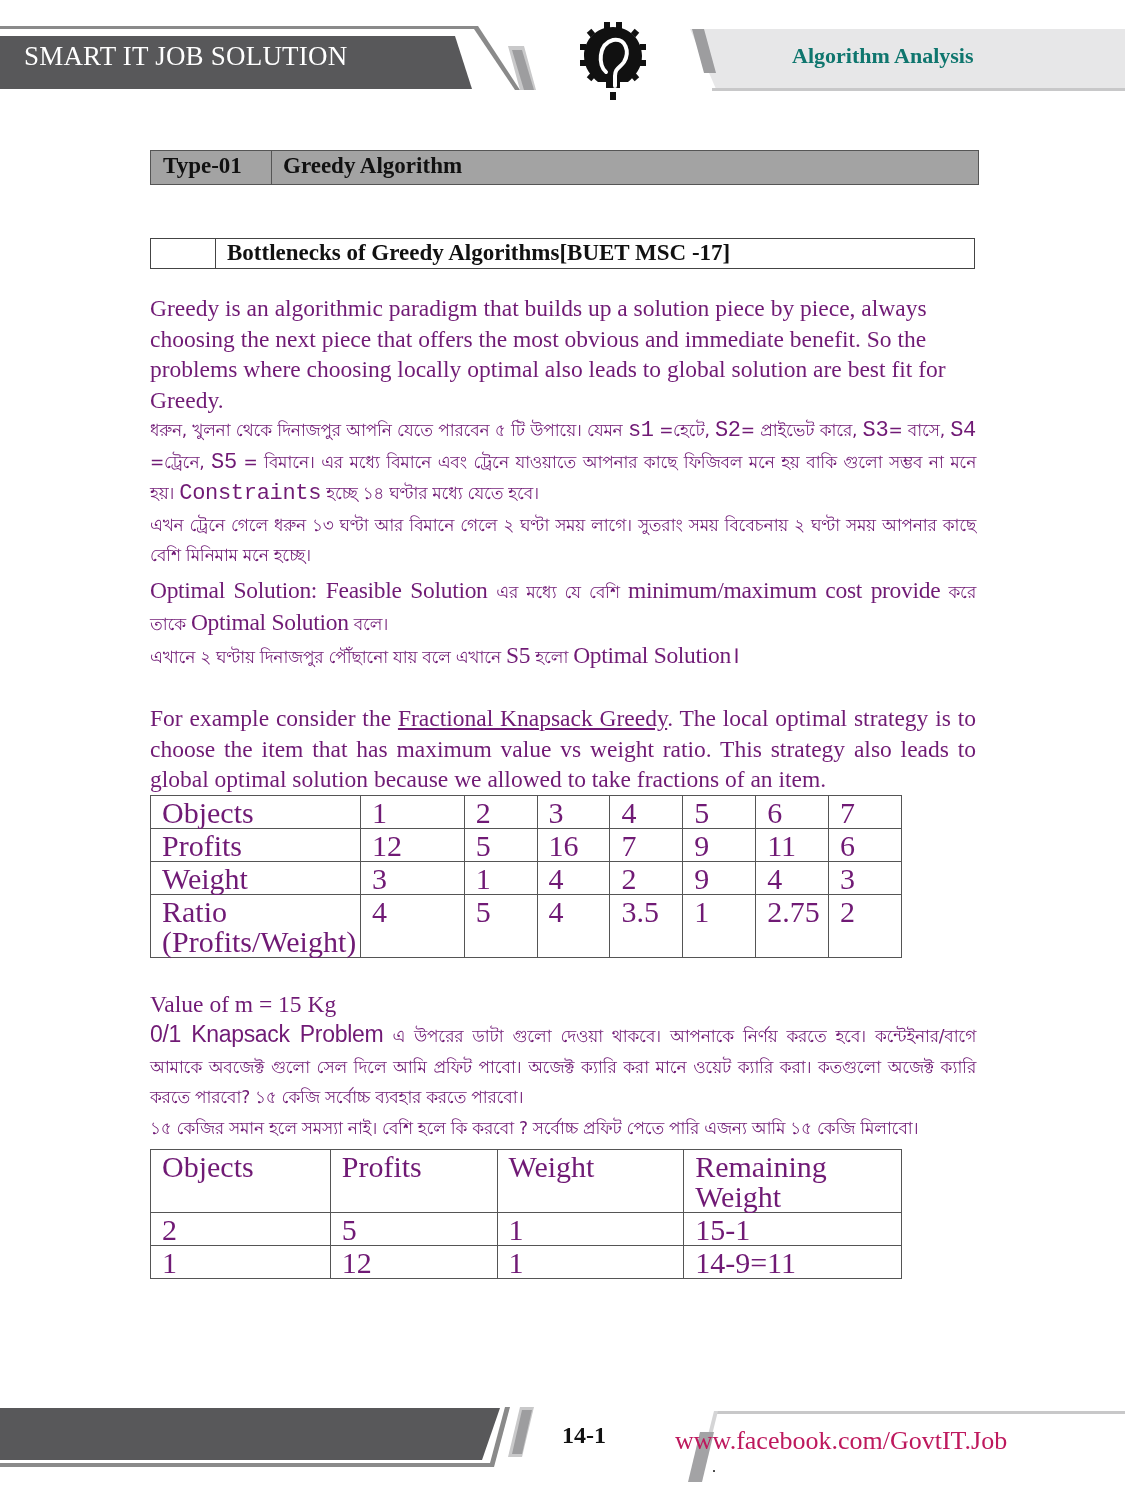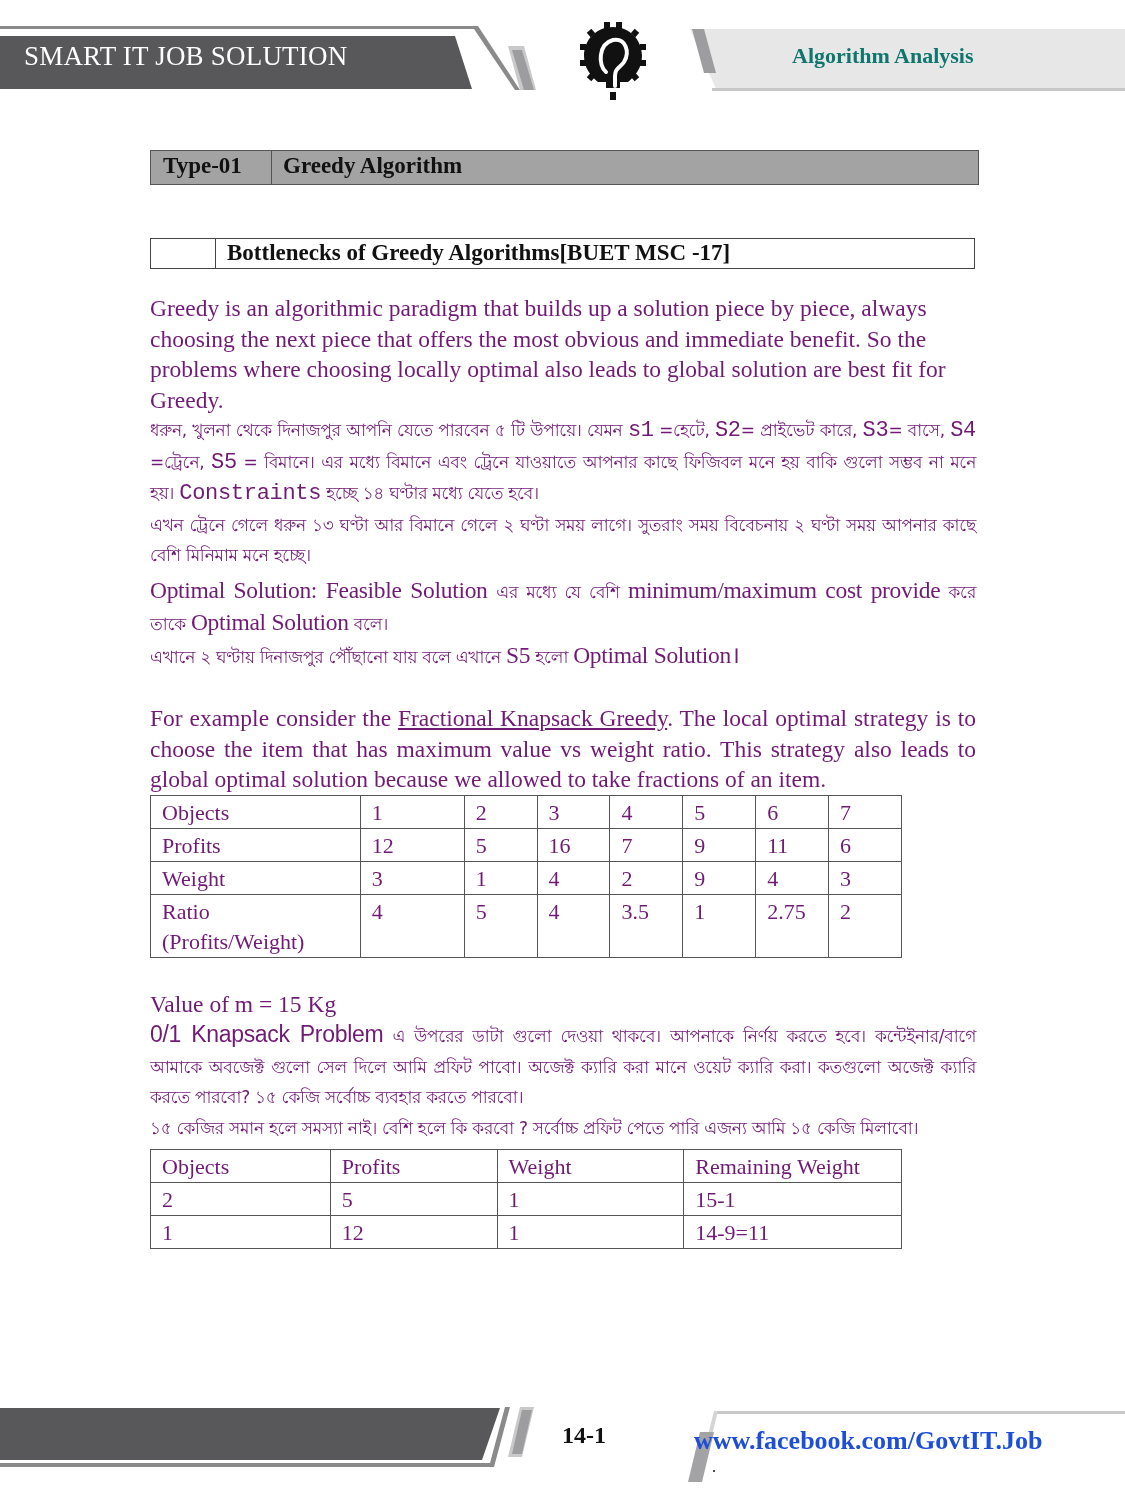--- a/index.html
+++ b/index.html
@@ -83,21 +83,21 @@
     font-family: "DejaVu Sans", sans-serif; font-size: 17px; line-height: 30.5px;
     text-align: justify; letter-spacing: -0.3px;
   }
   .p-bn .latin { font-family: Liberation Mono, monospace; font-size: 22px; }
   .p-bn .latin-serif { font-family: "Liberation Serif", serif; font-size: 23.5px; }
   .mt-4 { margin-top: 4px; }
   .gap { height: 31px; }
   u.link { text-decoration: underline; }
 
   
-  table { border-collapse: collapse; font-family: "Liberation Serif", serif; font-size: 22px; }
+  table { border-collapse: collapse; font-family: "Liberation Serif", serif; font-size: 30px; }
   td { border: 1.5px solid #555; vertical-align: top; padding: 2px 0 0 11px; line-height: 30px; }
   .t1 { width: 752px; }
   .t1 td { height: 31.5px; }
   .t2 { width: 752px; }
   .t2 td { height: 31.5px; }
 
   .body-sans { font-family: "Liberation Sans", sans-serif; font-size: 23px; }
 
   
   .ftr-outline {
@@ -131,21 +131,21 @@
   }
   .ftr-right-vert {
     position: absolute; left: 704px; top: 1411px; width: 14px; height: 40px;
     background: #d5d5d6; clip-path: polygon(10px 0, 14px 0, 4px 40px, 0 40px);
   }
   .ftr-right-tab {
     position: absolute; left: 688px; top: 1432px; width: 26px; height: 50px;
     background: #a3a3a5; clip-path: polygon(12px 0, 26px 0, 14px 50px, 0 50px);
   }
   .ftr-url {
-    position: absolute; left: 694px; top: 1426px; font-weight: bold; font-size: 26px; color: #1d4ed8;
+    position: absolute; left: 675px; top: 1426px; font-weight: normal; font-size: 26px; color: #be185d;
   }
 </style>
 </head>
 <body>
 
 <div>
   <div class="hdr-left-outline"></div>
   <div class="hdr-left-outline-inner"></div>
   <div class="hdr-left-band"></div>
   <div class="hdr-left-title">SMART IT JOB SOLUTION</div>

